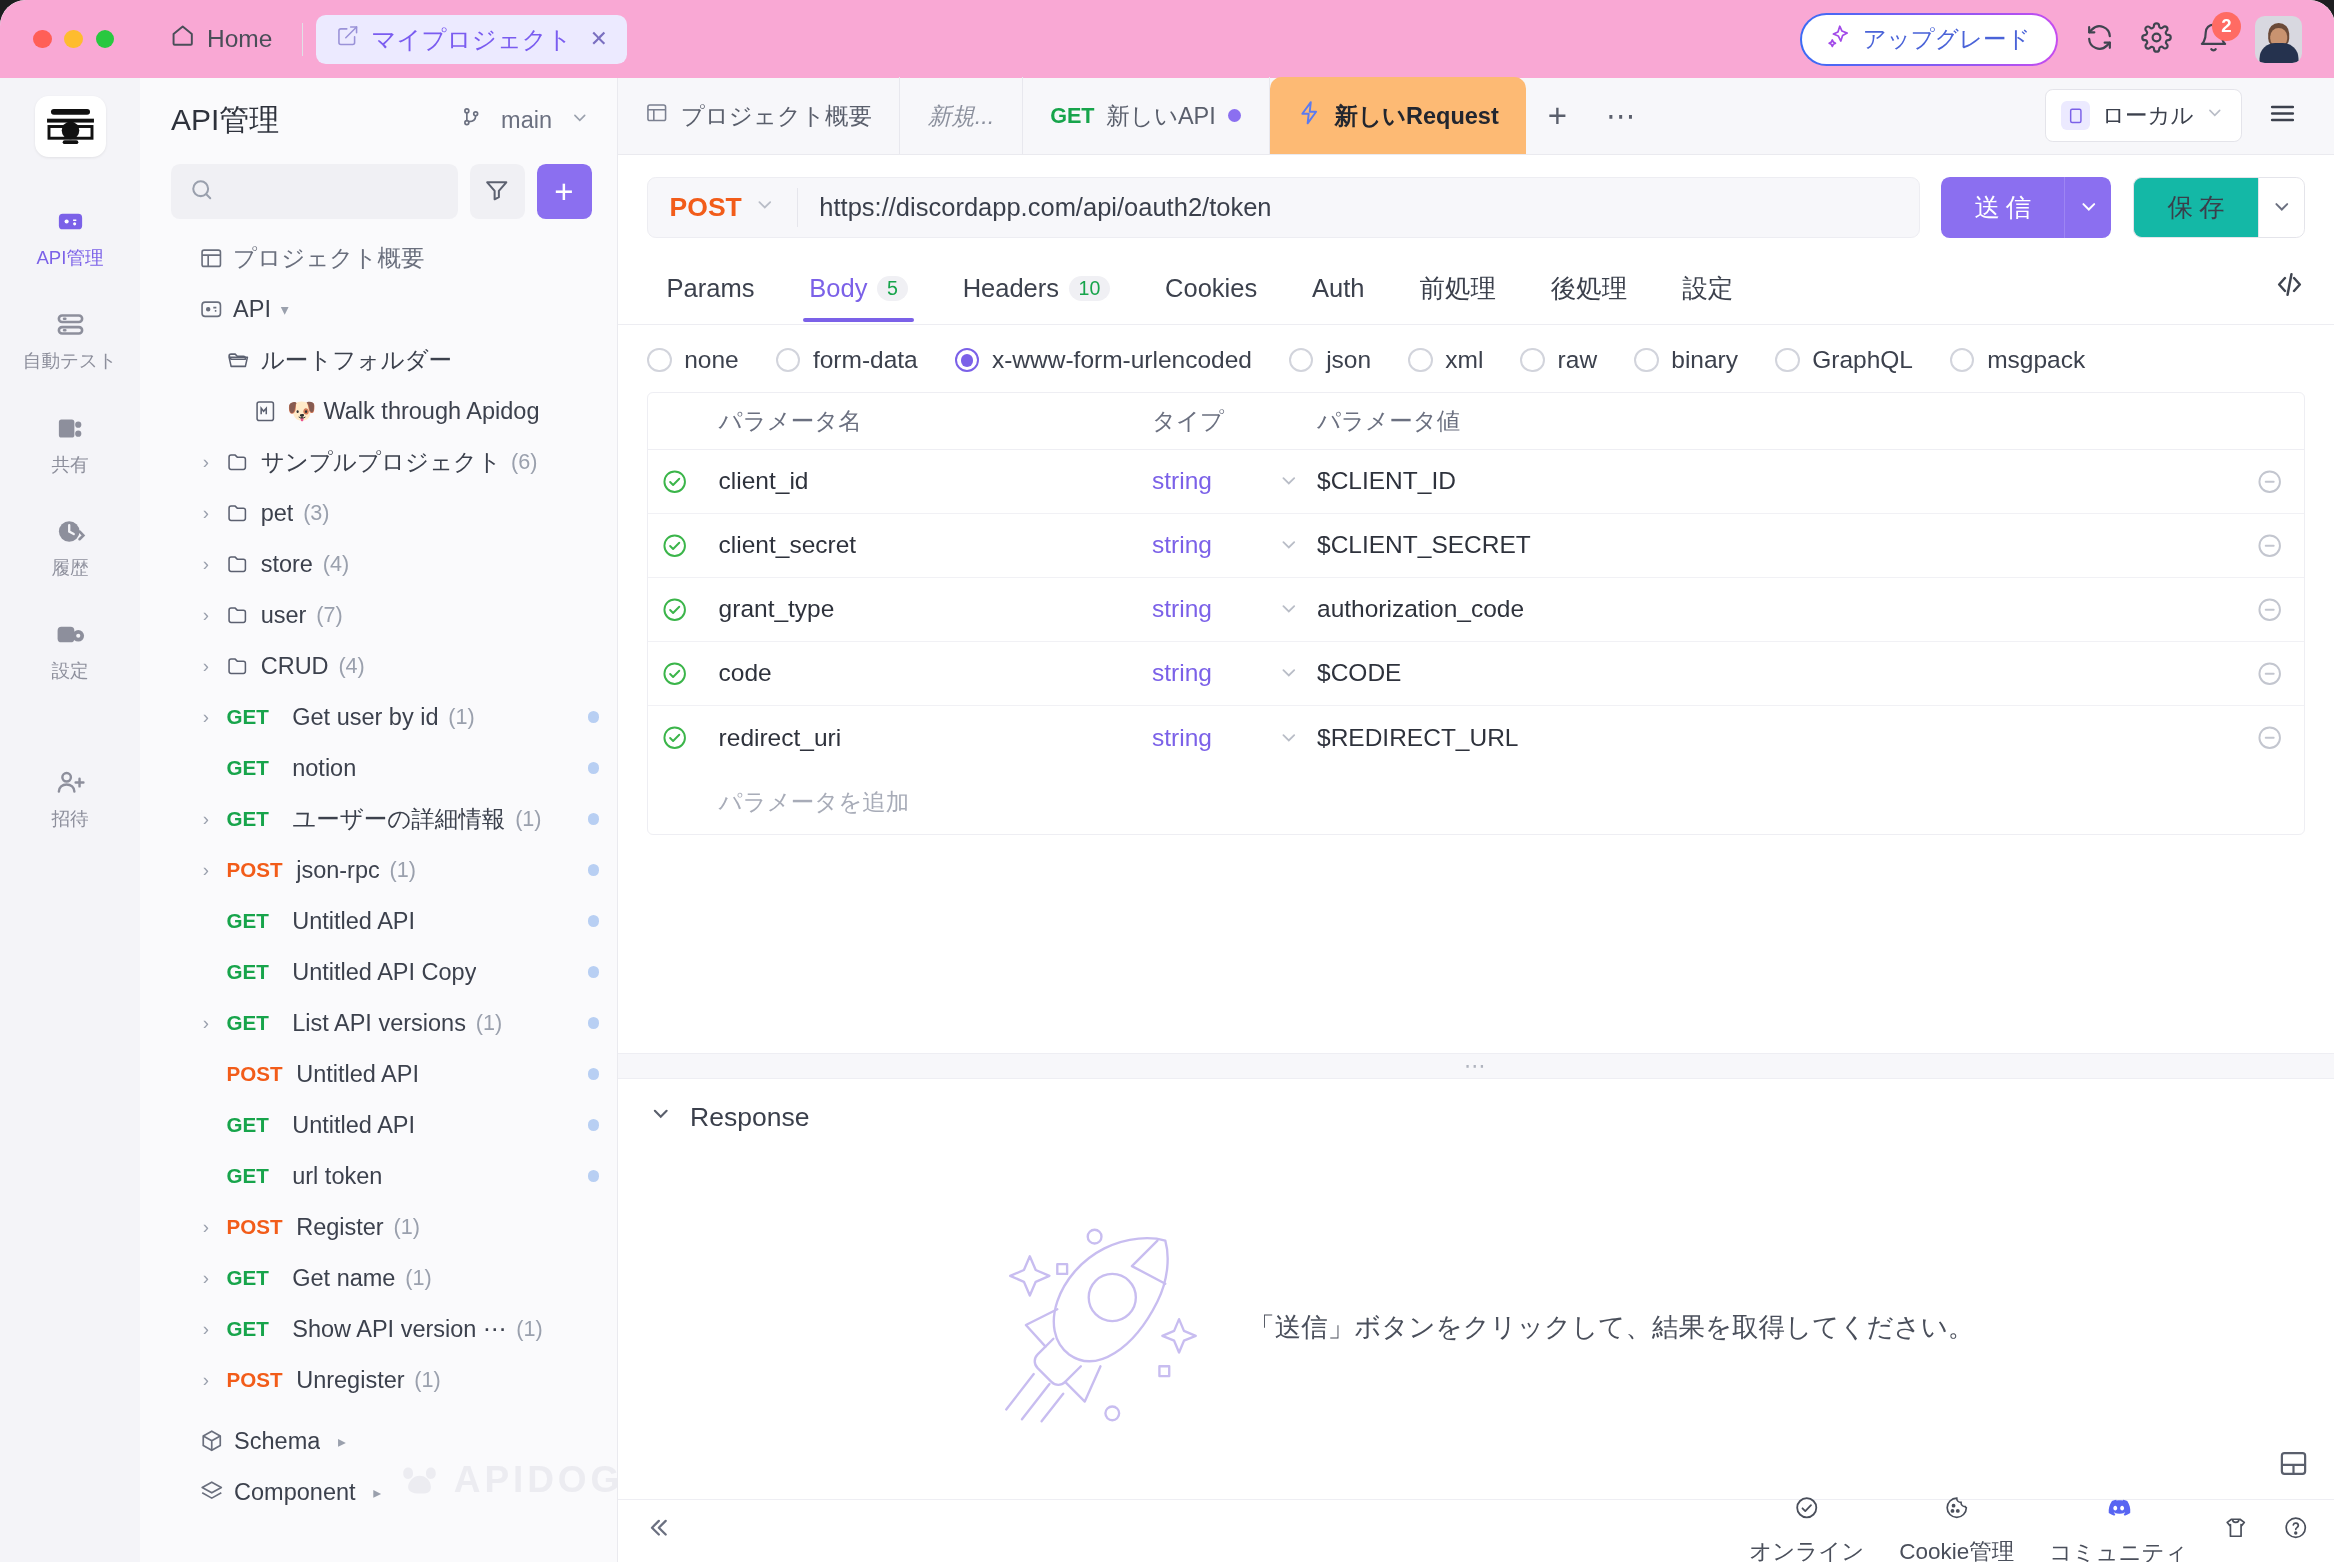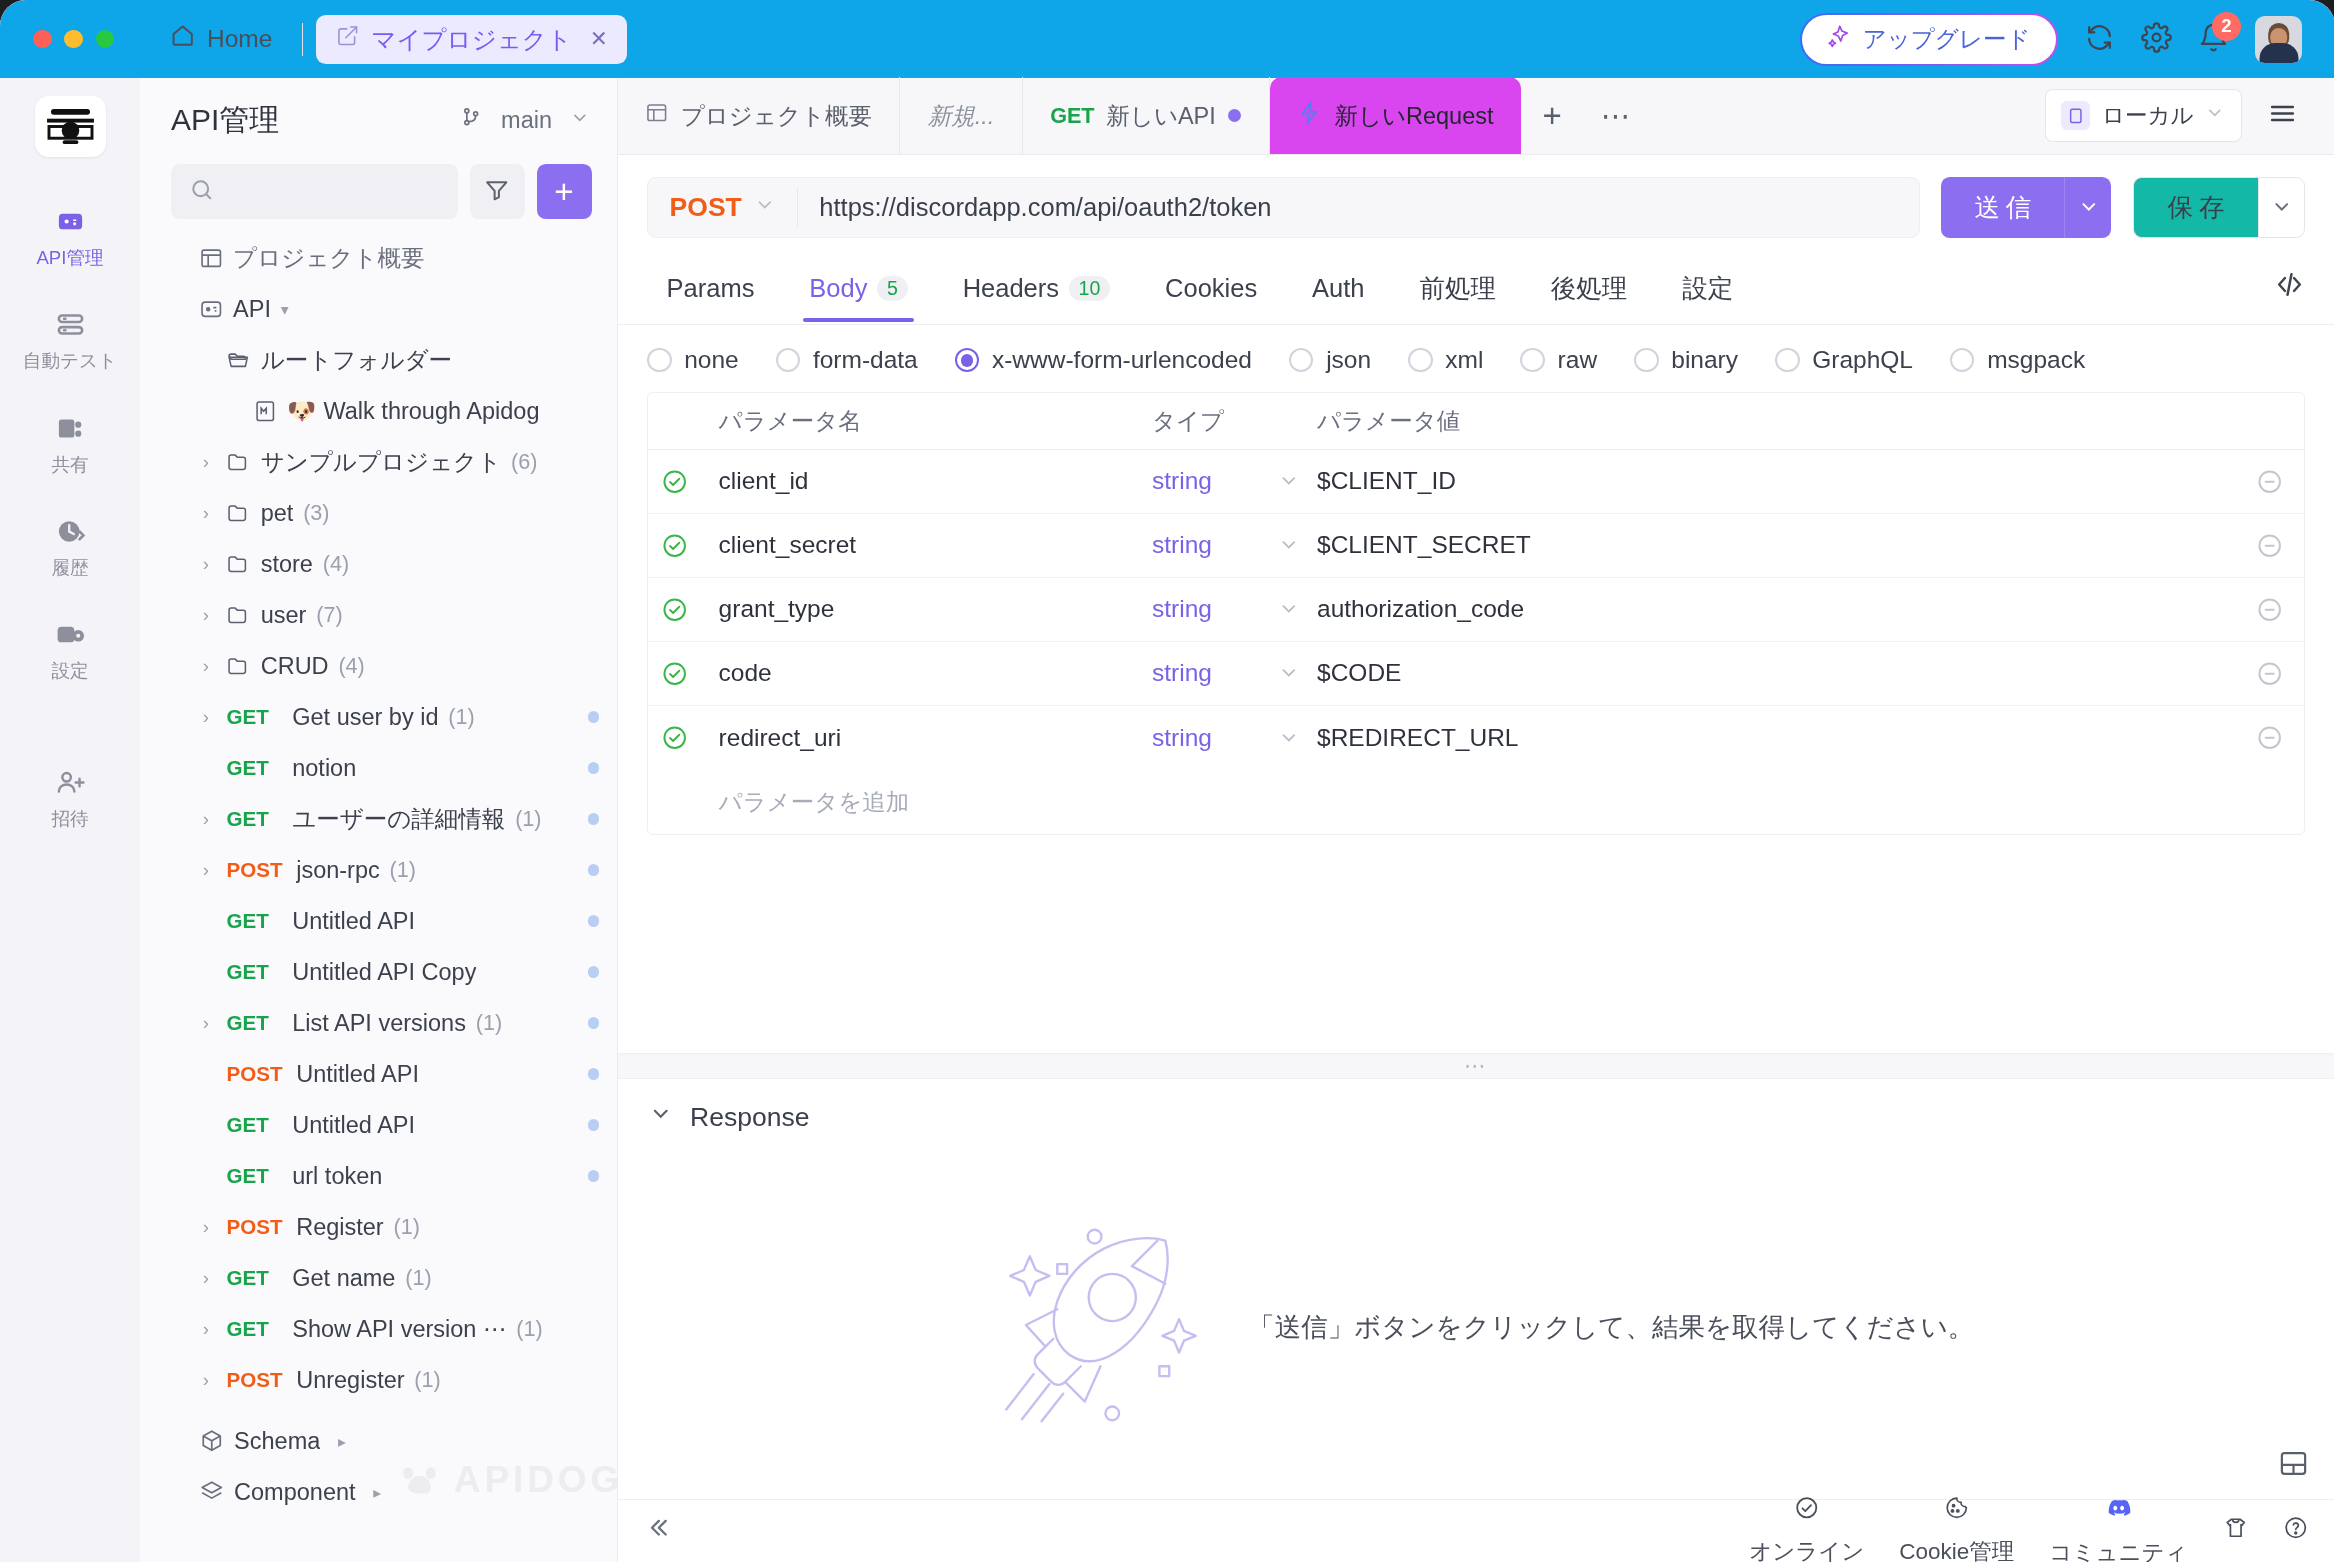--- a/index.html
+++ b/index.html
@@ -15,21 +15,21 @@
     width: 2335px; height: 1562px;
     background: #f7f7fa;
     border-radius: 25.5px 25.5px 0 0;
     overflow: hidden;
   }
 
   
   .titlebar {
     position: absolute; top: 0; left: 0;
     width: 2335px; height: 78px;
-    background: #0ea5e9;
+    background: #f9a8d4;
     display: flex; align-items: center;
     padding: 0 33px;
     border-radius: 25.5px 25.5px 0 0;
   }
   .traffic { display: flex; gap: 12.7px; align-items: center; margin-right: 39px; }
   .dot { width: 18.6px; height: 18.6px; border-radius: 50%; }
   .dot.red { background: #ff5f57; }
   .dot.yellow { background: #febc2e; }
   .dot.green { background: #28c840; }
 
@@ -157,22 +157,22 @@
     background: #f7f7fa; border-bottom: 1px solid #eaeaef;
     position: relative;
   }
   .etab {
     height: 77px; display:flex; align-items:center; gap:11.8px;
     padding: 0 27.4px; font-size: 23.5px; color:#5a5f6c;
     border-right: 1px solid #e8e8ee; white-space:nowrap;
   }
   .etab.italic { font-style: italic; color:#8b909d; }
   .etab.active {
-    background:#d946ef; color:#22262f; border-right: none;
-    border-radius: 11.8px 11.8px 0 0; position:relative; top:0;
+    background:#fdba74; color:#22262f; border-right: none;
+    border-radius: 11.8px 11.8px 0 0; position:relative; top:0;font-weight:bold;
   }
   .etab .dotp { width:13.7px; height:13.7px; border-radius:50%; background:#8b6ff0; }
   .etab .mget { color:#17a44b; font-weight:bold; font-size:21.6px; }
   .tabplus { display:flex; align-items:center; height:77px; padding: 0 21.6px; color:#5a5f6c; font-size:33px; }
   .tabdots { display:flex; align-items:center; height:77px; padding: 0 17.6px; color:#5a5f6c; font-size:29px; letter-spacing:2px; }
   .ts-right { margin-left:auto; display:flex; align-items:center; height:77px; padding-right: 28px; gap: 0; }
   .envsel {
     display:flex; align-items:center; gap:11.8px; height:53px;
     border:1px solid #e4e4ea; border-radius:7.8px; padding: 0 15.7px;
     font-size:22.5px; color:#3c414d; background:#fff;

